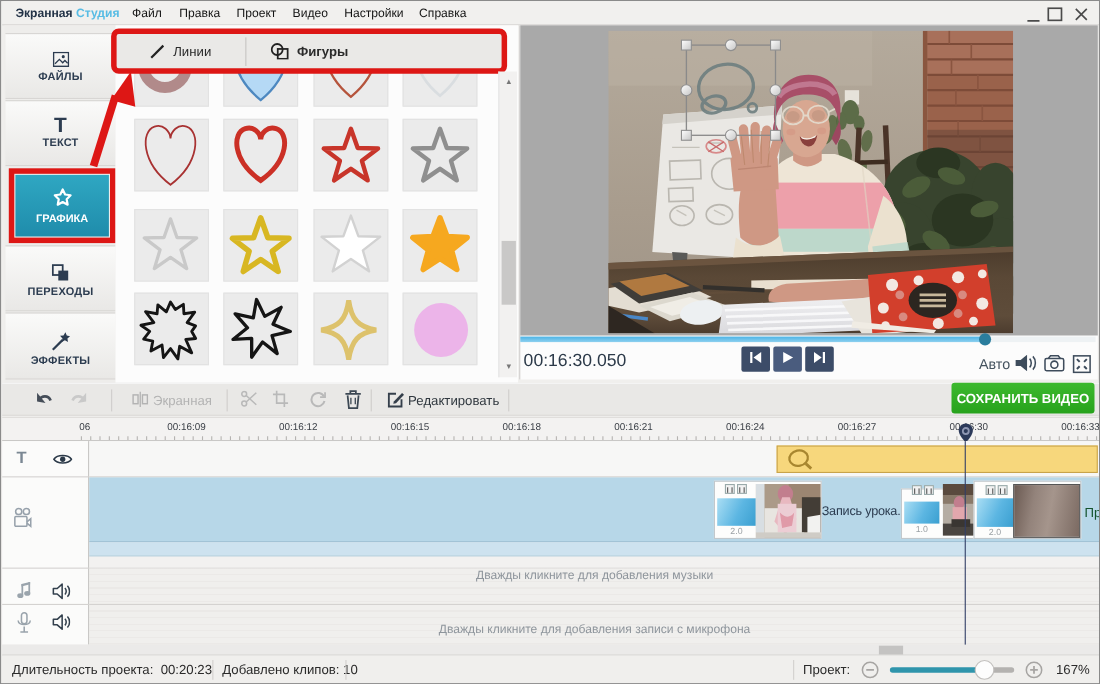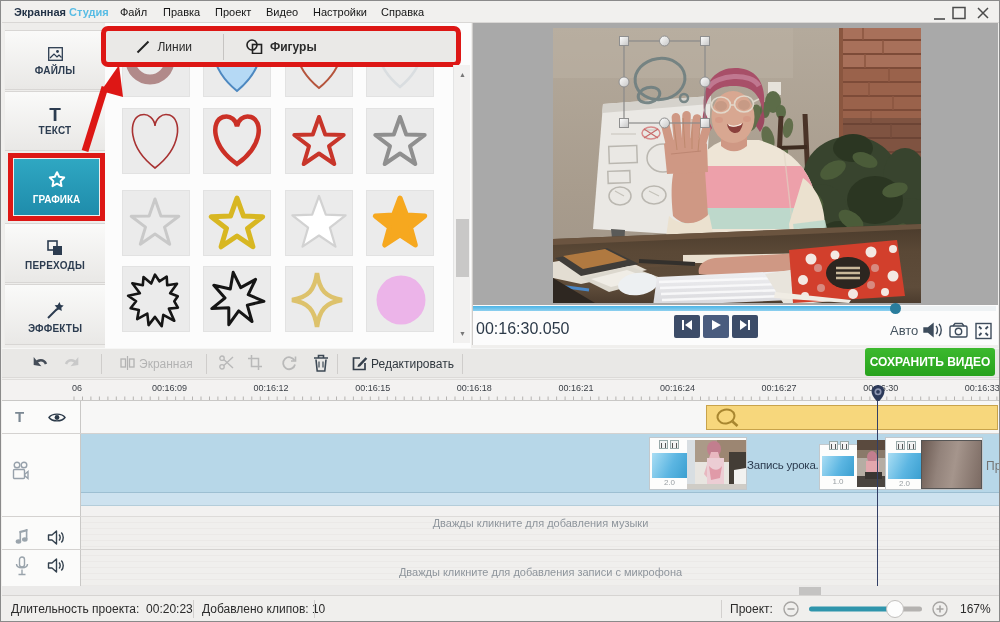--- a/index.html
+++ b/index.html
@@ -621,21 +621,21 @@
     <div class="abs" style="left:883px;top:36px;width:98px;height:53px;background:#fdfdfc;border:1px solid #c2c8cc;"></div>
     <div class="abs" style="left:894px;top:40px;width:9px;height:9px;background:#f2f2f2;border:1px solid #9aa;">
         <div style="margin:1.5px auto 0;width:5px;height:5px;border-left:1.5px solid #555;border-right:1.5px solid #555;"></div>
       </div>
     <div class="abs" style="left:905px;top:40px;width:9px;height:9px;background:#f2f2f2;border:1px solid #9aa;">
         <div style="margin:1.5px auto 0;width:5px;height:5px;border-left:1.5px solid #555;border-right:1.5px solid #555;"></div>
       </div>
     <div class="abs" style="left:886px;top:52px;width:33px;height:26px;background:linear-gradient(115deg,#aadef4 0%,#5cb6e2 55%,#3a9fd0 100%);"></div>
     <div class="abs" style="left:886px;top:78px;width:33px;text-align:center;font-size:8px;color:#9aa0a4;">2.0</div>
     <div class="abs" style="left:919px;top:39px;width:61px;height:49px;background:linear-gradient(100deg,#6b5a52 0%,#93837b 30%,#a5958c 55%,#7b6a62 100%);border:1px solid #555;"></div>
-    <div class="abs" style="left:984px;top:58px;font-size:12px;color:#737373;">Пр</div>
+    <div class="abs" style="left:984px;top:58px;font-size:12px;color:#14532d;">Пр</div>
   </div>
   <div class="abs" id="gutter">
     <div class="abs grow" style="top:0;height:33px;"></div>
     <div class="abs grow" style="top:33px;height:83px;"></div>
     <div class="abs grow" style="top:116px;height:33px;"></div>
     <div class="abs" style="left:13px;top:7px;font-size:15px;font-weight:bold;color:#7b8893;">T</div>
     <svg class="abs" style="left:46px;top:10px;" width="18" height="13" viewBox="0 0 18 13">
       <path d="M1 6.5 C4 2 14 2 17 6.5 C14 11 4 11 1 6.5Z" fill="none" stroke="#2c3a49" stroke-width="1.4"></path>
         <circle cx="9" cy="6.5" r="2.4" fill="#2c3a49"></circle>
     </svg>

